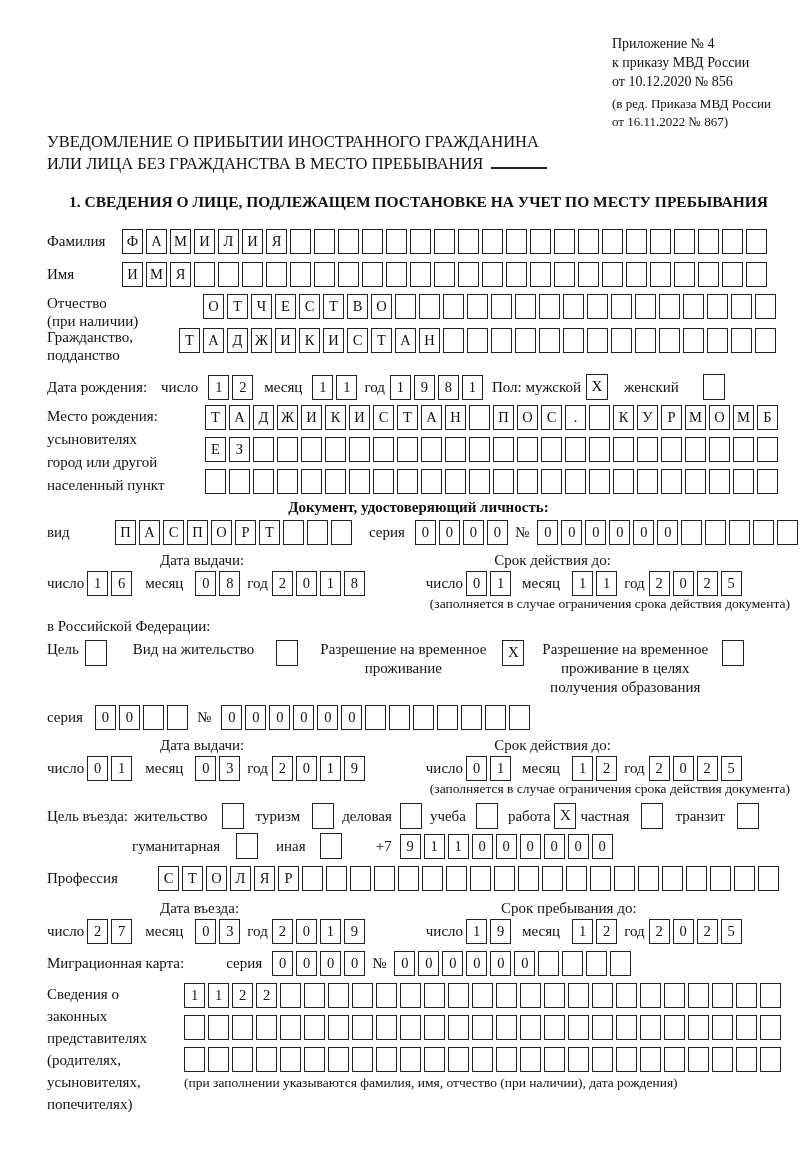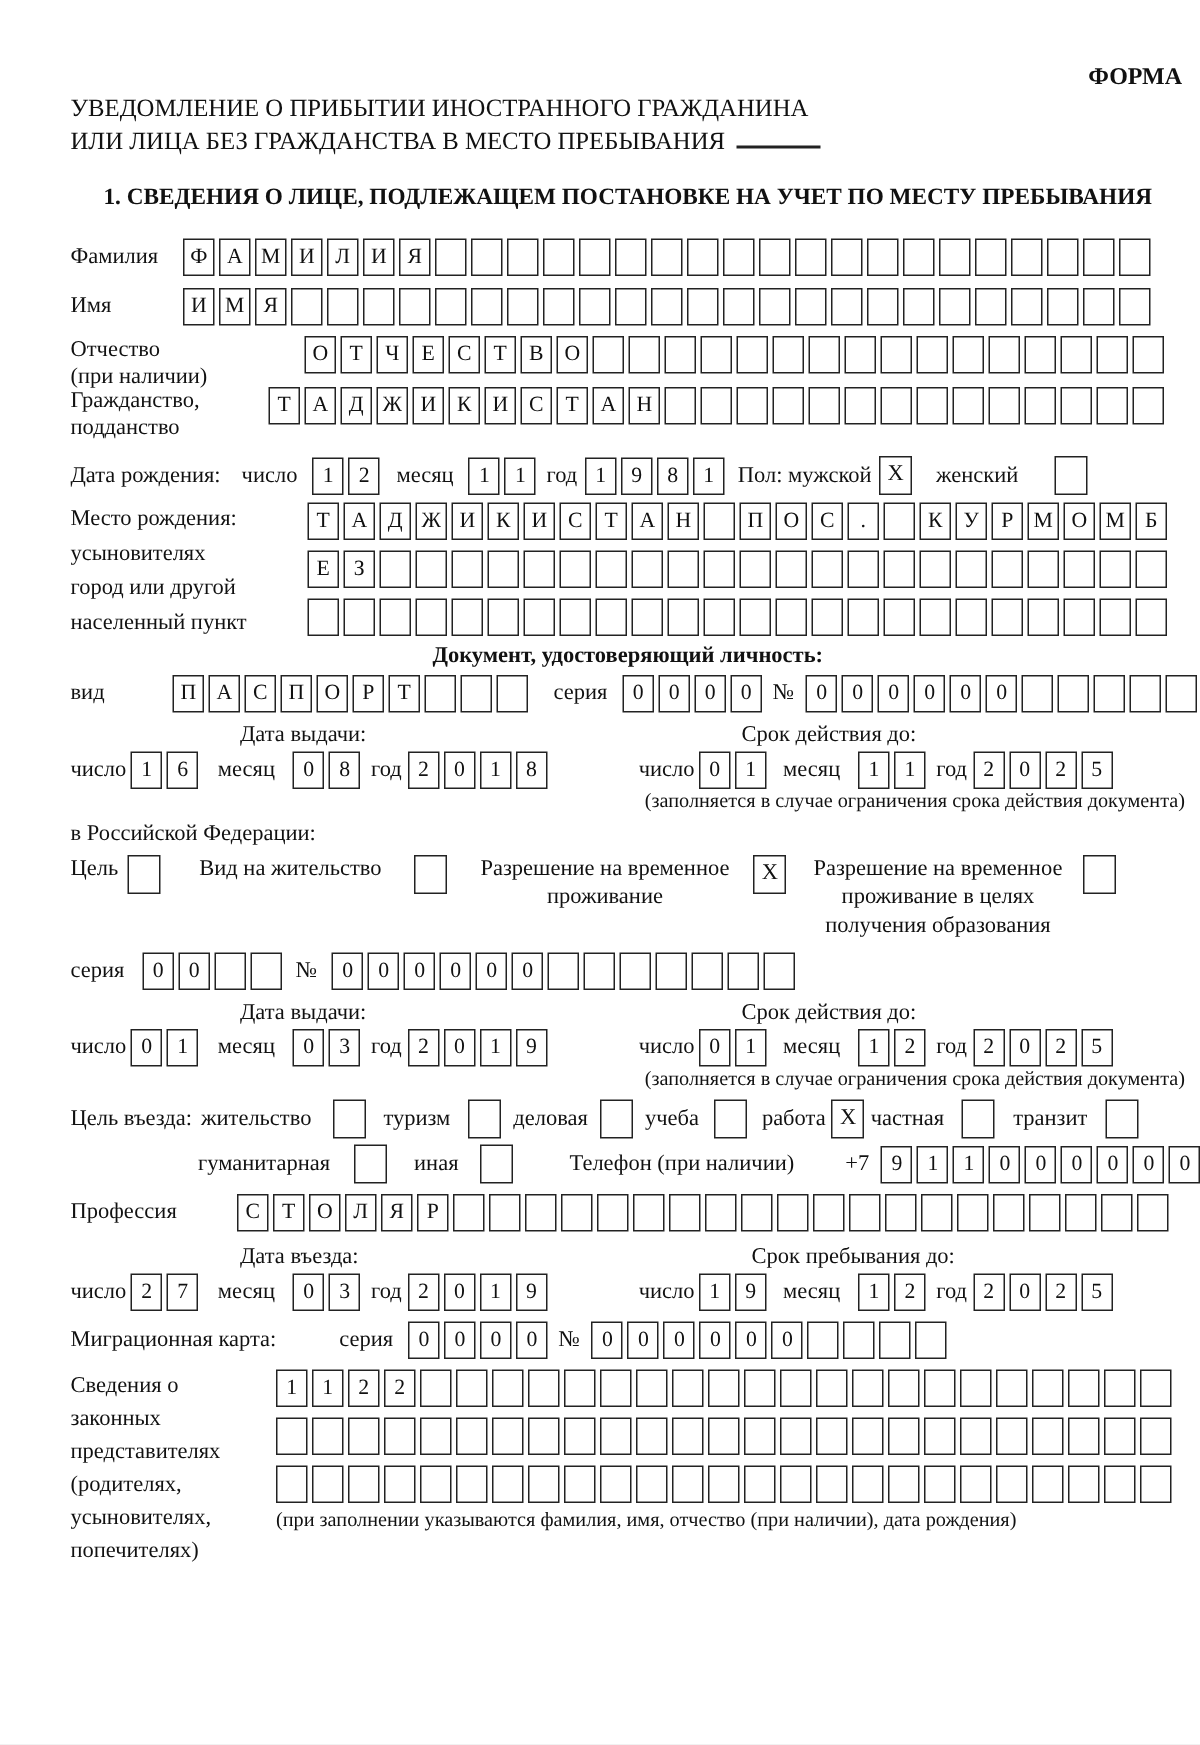--- a/index.html
+++ b/index.html
@@ -36,22 +36,30 @@
   .two-col{display:flex;align-items:flex-start}
   .labelcol{flex:none;font-size:15px;line-height:23px}
   .boxcol .boxes{margin-bottom:7px}
   .rep-note{font-size:13.5px;text-align:left;margin-top:3px;line-height:16px}
 </style>
 </head>
 <body>
 
 <div class="page">
 
-
-  <div class="forma">ФОРМА</div>
+  <div class="hdr">
+    <div>Приложение № 4</div>
+    <div>к приказу МВД России</div>
+    <div>от 10.12.2020 № 856</div>
+    <div class="sub">
+      <div>(в ред. Приказа МВД России</div>
+      <div>от 16.11.2022 № 867)</div>
+    </div>
+  </div>
+
 
   <div class="title">
     <div>УВЕДОМЛЕНИЕ О ПРИБЫТИИ ИНОСТРАННОГО ГРАЖДАНИНА</div>
     <div>
       <span>ИЛИ ЛИЦА БЕЗ ГРАЖДАНСТВА В МЕСТО ПРЕБЫВАНИЯ</span><span class="blank-line"></span>
     </div>
   </div>
 
   <div class="sec" style="margin-bottom:18px">1. СВЕДЕНИЯ О ЛИЦЕ, ПОДЛЕЖАЩЕМ ПОСТАНОВКЕ НА УЧЕТ ПО МЕСТУ ПРЕБЫВАНИЯ</div>
 
@@ -491,21 +499,20 @@
     <span class="cbox" style="margin-left:12px"></span>
     <span class="lbl" style="margin-left:12px">транзит</span>
     <span class="cbox" style="margin-left:12px"></span>
   </div>
 
   <div class="r" style="margin-bottom:7px;align-items:center">
     <span class="lbl" style="margin-left:85px">гуманитарная</span>
     <span class="cbox" style="margin-left:16px"></span>
     <span class="lbl" style="margin-left:18px">иная</span>
     <span class="cbox" style="margin-left:14px"></span>
-    <span class="lbl" style="margin-left:38px">Телефон (при наличии)</span>
     <span class="lbl" style="margin-left:34px">+7</span>
     <div class="boxes" style="margin-left:8px">
         <span class="box">9</span>
         <span class="box">1</span>
         <span class="box">1</span>
         <span class="box">0</span>
         <span class="box">0</span>
         <span class="box">0</span>
         <span class="box">0</span>
         <span class="box">0</span>

